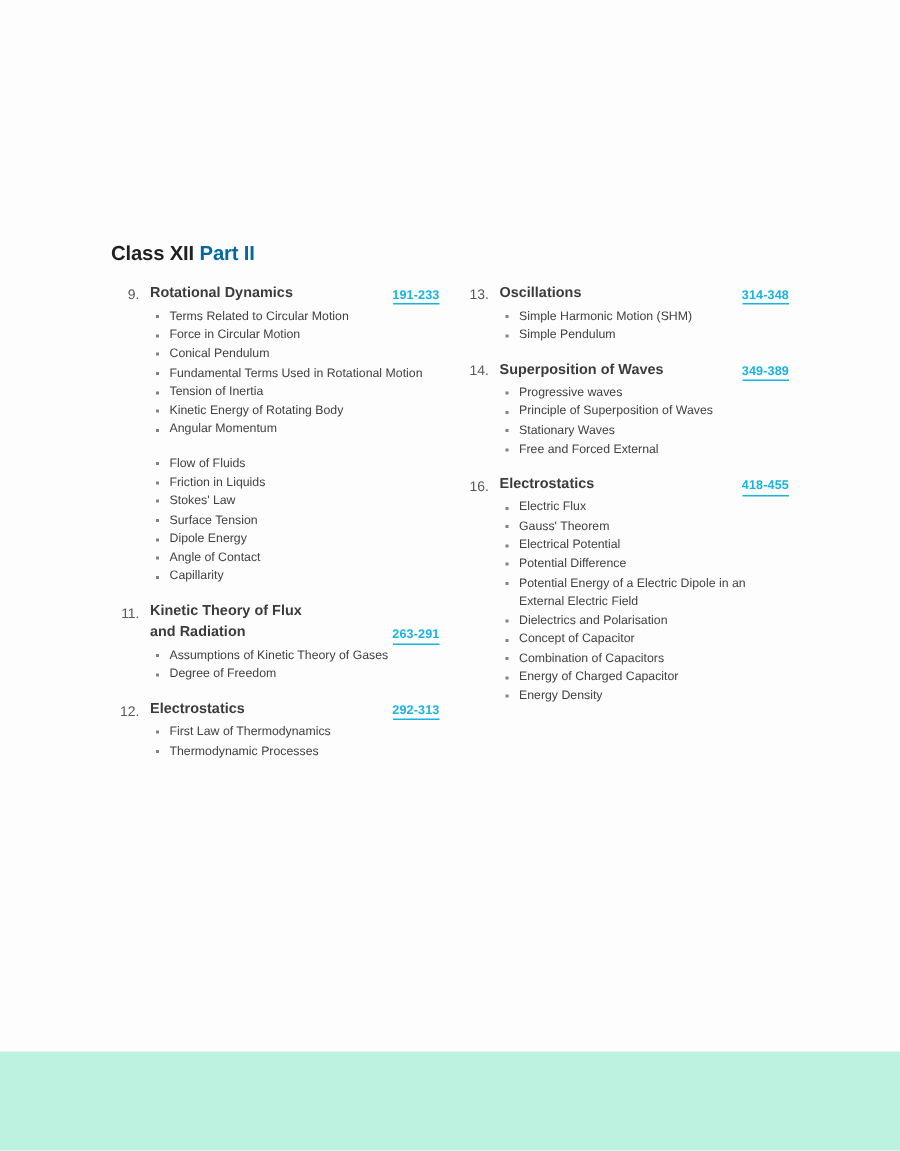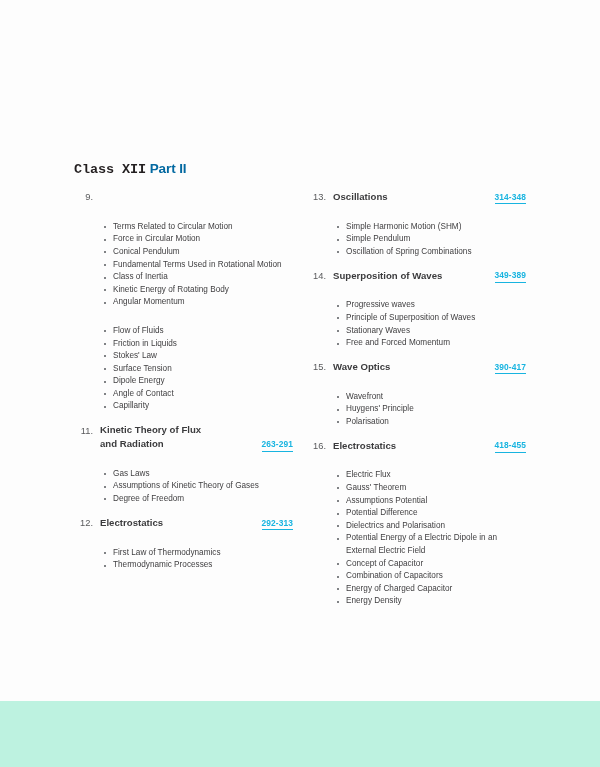--- a/index.html
+++ b/index.html
@@ -41,21 +41,20 @@
   .heading {
     font-size: 13.5px;
     font-weight: bold;
     letter-spacing: -0.1px;
     margin: 0 0 12px 0;
     line-height: 1.1;
     white-space: nowrap;
   }
   .heading .class-label {
     color: #231f20;
-    font-family: Liberation Mono, monospace;
   }
   .heading .part-label {
     color: #0369a1;
   }
 
   .columns {
     display: flex;
     gap: 14px;
     align-items: flex-start;
   }
@@ -107,21 +106,21 @@
     font-weight: bold;
     color: #18b4e0;
     letter-spacing: 0.1px;
     border-bottom: 1px solid #18b4e0;
     line-height: 12px;
     padding-bottom: 0.5px;
   }
 
   .topics {
     list-style: none;
-    margin: 16px 0 0 0;
+    margin: 1px 0 0 0;
     padding: 0 0 0 29px;
   }
   .topics li {
     position: relative;
     font-size: 8.2px;
     color: #414042;
     line-height: 12.6px;
     padding-left: 10px;
     letter-spacing: 0.01px;
   }
@@ -145,36 +144,42 @@
 
   <div class="content">
       <h1 class="heading">
     <span class="class-label">Class XII</span><span>&nbsp;</span><span class="part-label">Part II</span>
   </h1>
     <div class="columns" id="columns">
         <div class="col">
           <div class="chapter">
             <div class="chapter-head">
               <div class="chap-num">9.</div>
+              <div class="chap-title-wrap">
+                <div class="chap-title">
+                  <span class="line">Rotational Dynamics</span>
+                </div>
+                <div class="chap-pages">191-233</div>
+              </div>
             </div>
             <ul class="topics">
               <li>
                 <span class="wrap2">Terms Related to Circular Motion</span>
               </li>
               <li>
                 <span class="wrap2">Force in Circular Motion</span>
               </li>
               <li>
                 <span class="wrap2">Conical Pendulum</span>
               </li>
               <li>
                 <span class="wrap2">Fundamental Terms Used in Rotational Motion</span>
               </li>
               <li>
-                <span class="wrap2">Class of Inertia</span>
+                <span class="wrap2">Tension of Inertia</span>
               </li>
               <li>
                 <span class="wrap2">Kinetic Energy of Rotating Body</span>
               </li>
               <li>
                 <span class="wrap2">Angular Momentum</span>
               </li>
             </ul>
           </div>
           <div class="chapter">
@@ -208,23 +213,20 @@
               <div class="chap-title-wrap">
                 <div class="chap-title">
                   <span class="line">Kinetic Theory of Flux</span>
                   <span class="line">and Radiation</span>
                 </div>
                 <div class="chap-pages">263-291</div>
               </div>
             </div>
             <ul class="topics">
               <li>
-                <span class="wrap2">Gas Laws</span>
-              </li>
-              <li>
                 <span class="wrap2">Assumptions of Kinetic Theory of Gases</span>
               </li>
               <li>
                 <span class="wrap2">Degree of Freedom</span>
               </li>
             </ul>
           </div>
           <div class="chapter">
             <div class="chapter-head">
               <div class="chap-num">12.</div>
@@ -256,23 +258,20 @@
                 <div class="chap-pages">314-348</div>
               </div>
             </div>
             <ul class="topics">
               <li>
                 <span class="wrap2">Simple Harmonic Motion (SHM)</span>
               </li>
               <li>
                 <span class="wrap2">Simple Pendulum</span>
               </li>
-              <li>
-                <span class="wrap2">Oscillation of Spring Combinations</span>
-              </li>
             </ul>
           </div>
           <div class="chapter">
             <div class="chapter-head">
               <div class="chap-num">14.</div>
               <div class="chap-title-wrap">
                 <div class="chap-title">
                   <span class="line">Superposition of Waves</span>
                 </div>
                 <div class="chap-pages">349-389</div>
@@ -282,43 +281,21 @@
               <li>
                 <span class="wrap2">Progressive waves</span>
               </li>
               <li>
                 <span class="wrap2">Principle of Superposition of Waves</span>
               </li>
               <li>
                 <span class="wrap2">Stationary Waves</span>
               </li>
               <li>
-                <span class="wrap2">Free and Forced Momentum</span>
-              </li>
-            </ul>
-          </div>
-          <div class="chapter">
-            <div class="chapter-head">
-              <div class="chap-num">15.</div>
-              <div class="chap-title-wrap">
-                <div class="chap-title">
-                  <span class="line">Wave Optics</span>
-                </div>
-                <div class="chap-pages">390-417</div>
-              </div>
-            </div>
-            <ul class="topics">
-              <li>
-                <span class="wrap2">Wavefront</span>
-              </li>
-              <li>
-                <span class="wrap2">Huygens' Principle</span>
-              </li>
-              <li>
-                <span class="wrap2">Polarisation</span>
+                <span class="wrap2">Free and Forced External</span>
               </li>
             </ul>
           </div>
           <div class="chapter">
             <div class="chapter-head">
               <div class="chap-num">16.</div>
               <div class="chap-title-wrap">
                 <div class="chap-title">
                   <span class="line">Electrostatics</span>
                 </div>
@@ -326,31 +303,31 @@
               </div>
             </div>
             <ul class="topics">
               <li>
                 <span class="wrap2">Electric Flux</span>
               </li>
               <li>
                 <span class="wrap2">Gauss' Theorem</span>
               </li>
               <li>
-                <span class="wrap2">Assumptions Potential</span>
+                <span class="wrap2">Electrical Potential</span>
               </li>
               <li>
                 <span class="wrap2">Potential Difference</span>
-              </li>
-              <li>
-                <span class="wrap2">Dielectrics and Polarisation</span>
               </li>
               <li>
                 <span class="wrap2">Potential Energy of a Electric Dipole in an</span>
                 <span class="wrap2">External Electric Field</span>
+              </li>
+              <li>
+                <span class="wrap2">Dielectrics and Polarisation</span>
               </li>
               <li>
                 <span class="wrap2">Concept of Capacitor</span>
               </li>
               <li>
                 <span class="wrap2">Combination of Capacitors</span>
               </li>
               <li>
                 <span class="wrap2">Energy of Charged Capacitor</span>
               </li>

